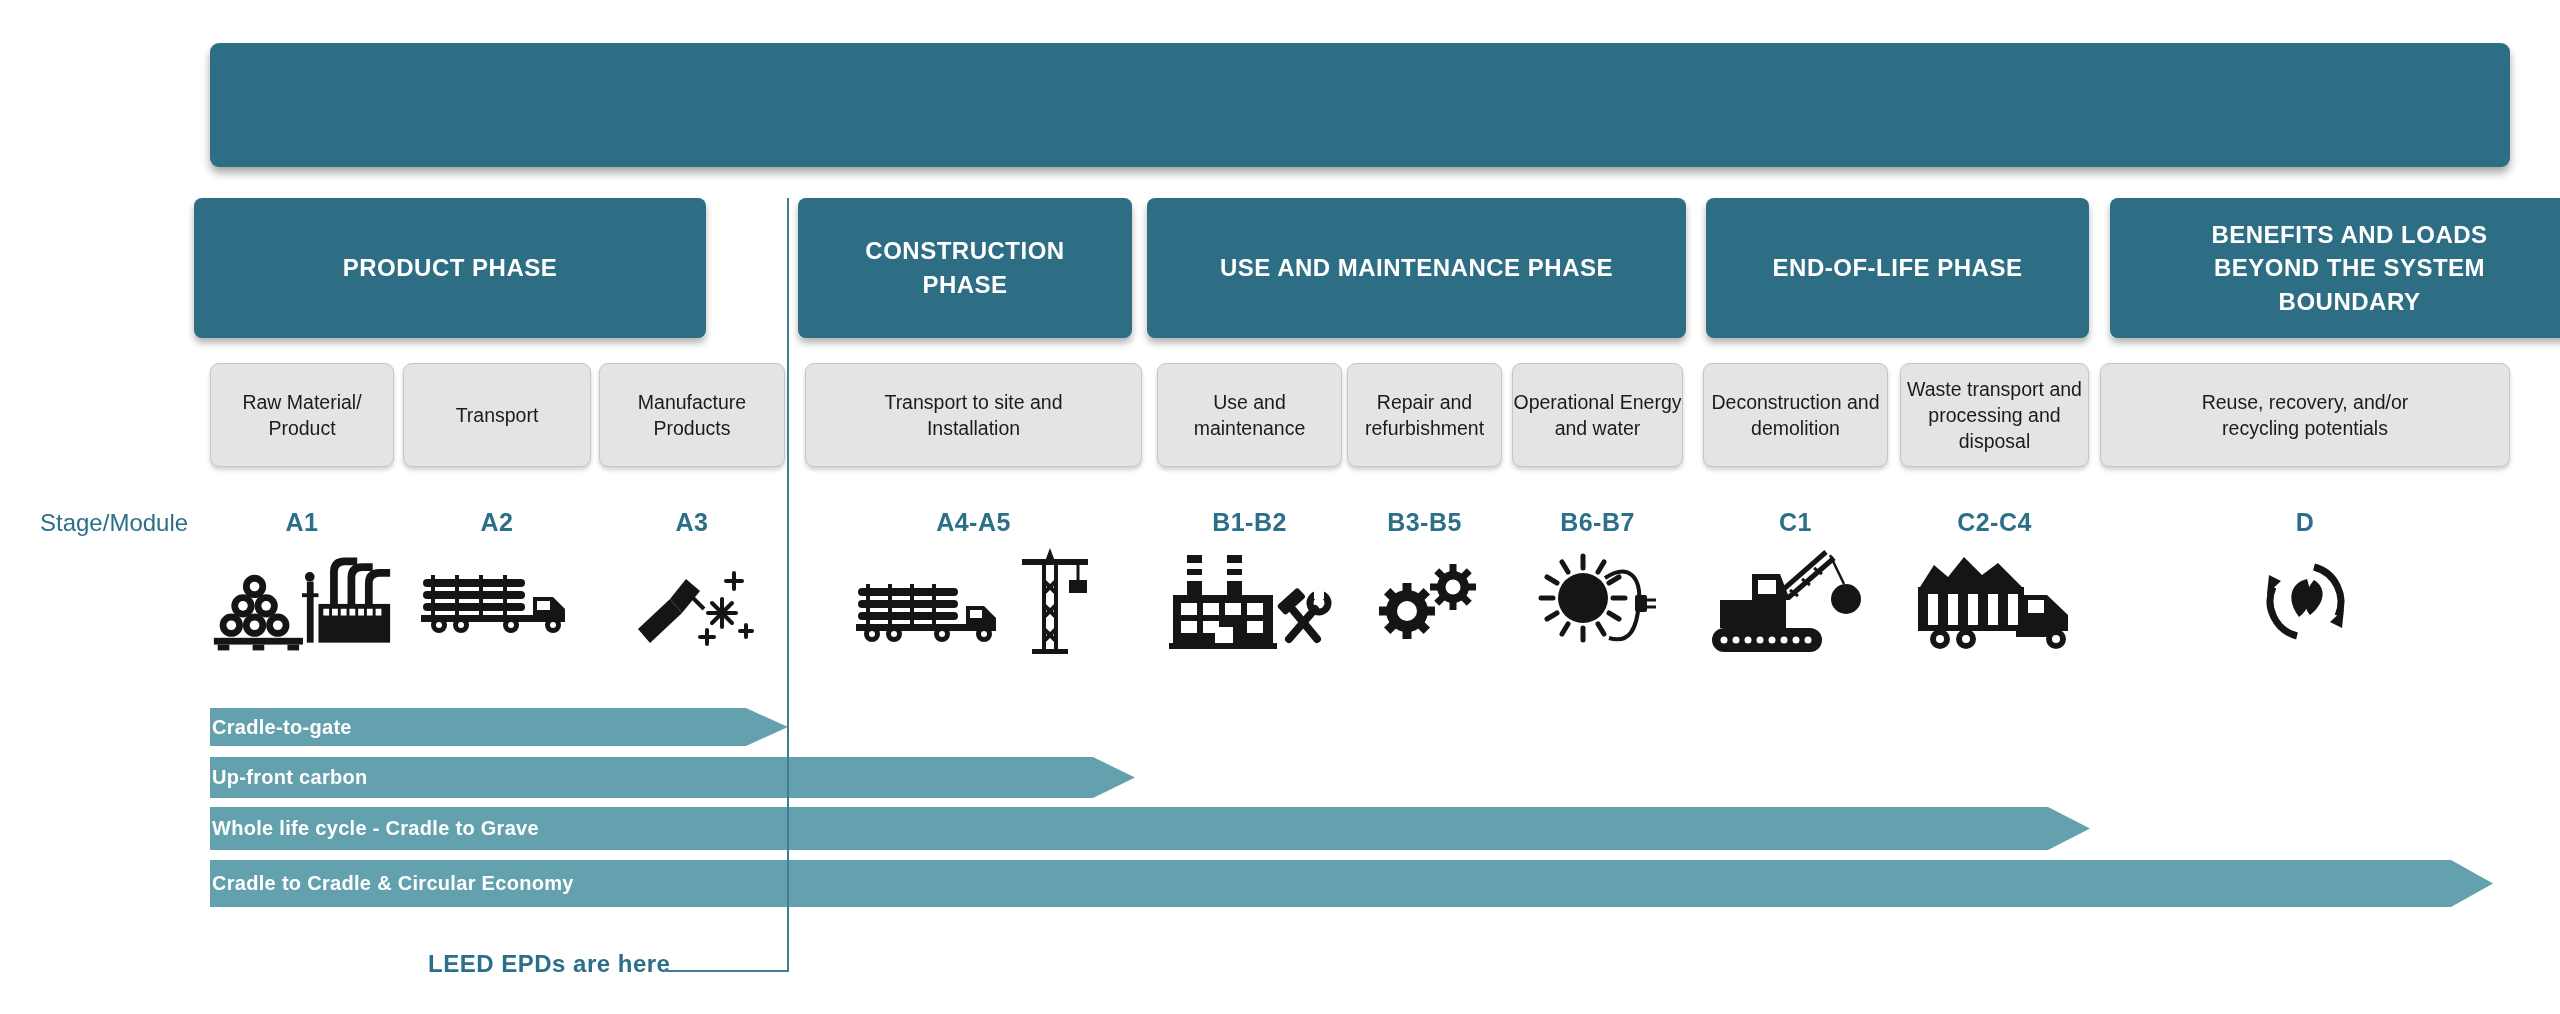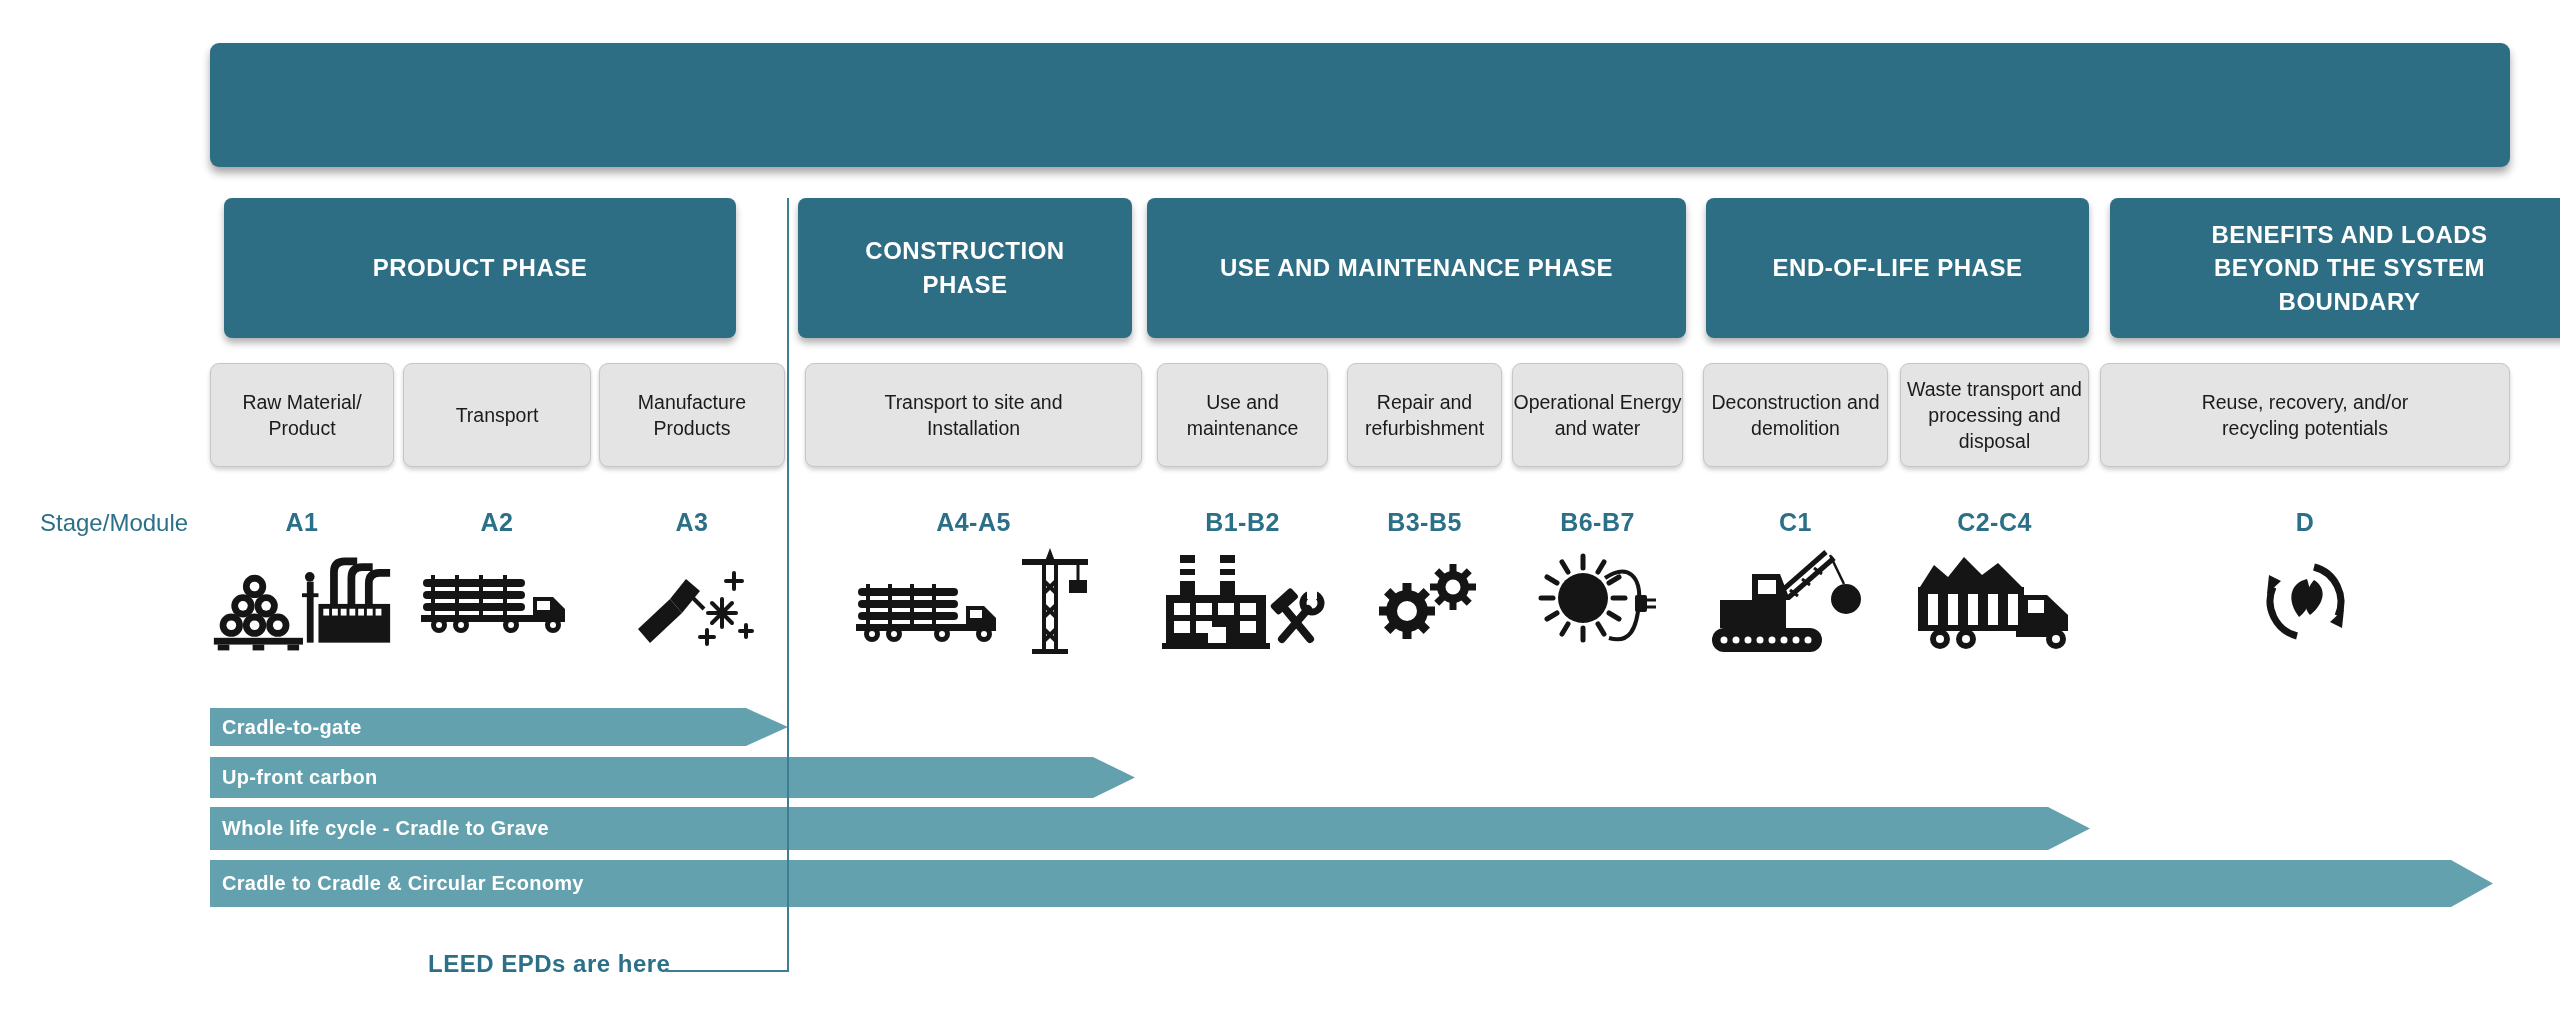--- a/index.html
+++ b/index.html
@@ -15,40 +15,40 @@
     color:#fff;font-weight:bold;font-size:28px;letter-spacing:1px;line-height:1.55;text-align:center;
   }
 
   
   .phase{
     position:absolute;top:198px;height:140px;background:#2e6e85;border-radius:8px;
     box-shadow:0 5px 7px rgba(0,0,0,0.3);
     display:flex;align-items:center;justify-content:center;text-align:center;
     color:#fff;font-weight:bold;font-size:24px;letter-spacing:0.5px;line-height:1.4;
   }
-  .p1{left:224px;width:512px}
+  .p1{left:194px;width:512px}
   .p2{left:798px;width:334px}
   .p3{left:1147px;width:539px}
   .p4{left:1706px;width:383px}
   .p5{left:2110px;width:479px}
   .p2 span{max-width:250px}
   .p5 span{max-width:310px}
 
   
   .module{
     position:absolute;top:363px;height:104px;background:#e4e4e4;border:1px solid #c6c6c6;border-radius:9px;
     box-shadow:0 3px 4px rgba(0,0,0,0.18);
     display:flex;align-items:center;justify-content:center;text-align:center;
     color:#1b1b1b;font-size:19.5px;line-height:1.35;box-sizing:border-box;
   }
   .c1{left:210px;width:184px}
   .c2{left:403px;width:188px}
   .c3{left:599px;width:186px}
   .c4{left:805px;width:337px}
-  .c5{left:1157px;width:171px}
+  .c5{left:1157px;width:185px}
   .c6{left:1347px;width:155px}
   .c7{left:1512px;width:171px}
   .c8{left:1703px;width:185px}
   .c9{left:1900px;width:189px}
   .c10{left:2100px;width:410px}
   .c4 span{max-width:210px}
   .c10 span{max-width:235px}
 
   
   .stage-module-label{
@@ -63,21 +63,21 @@
 
   
   .iconbox{position:absolute;top:545px;height:112px;display:flex;align-items:center;justify-content:center;}
   .iconbox svg{display:block}
   .ic{fill:#151515;stroke:none}
   .ics{stroke:#151515;fill:none}
 
   
   .arrow{
     position:absolute;left:210px;background:#63a1ae;
-    display:flex;align-items:center;box-sizing:border-box;padding-left:12px;
+    display:flex;align-items:center;box-sizing:border-box;padding-left:2px;
     color:#fff;font-weight:bold;font-size:20px;letter-spacing:0.3px;
     clip-path:polygon(0 0, calc(100% - 42px) 0, 100% 50%, calc(100% - 42px) 100%, 0 100%);
   }
   .arrow-1{top:708px;height:38px;width:578px}
   .arrow-2{top:757px;height:41px;width:925px}
   .arrow-3{top:807px;height:43px;width:1880px}
   .arrow-4{top:860px;height:47px;width:2283px}
 
   
   .divider-v{position:absolute;left:787px;top:198px;width:2px;height:774px;background:#3d7e93;z-index:5}

